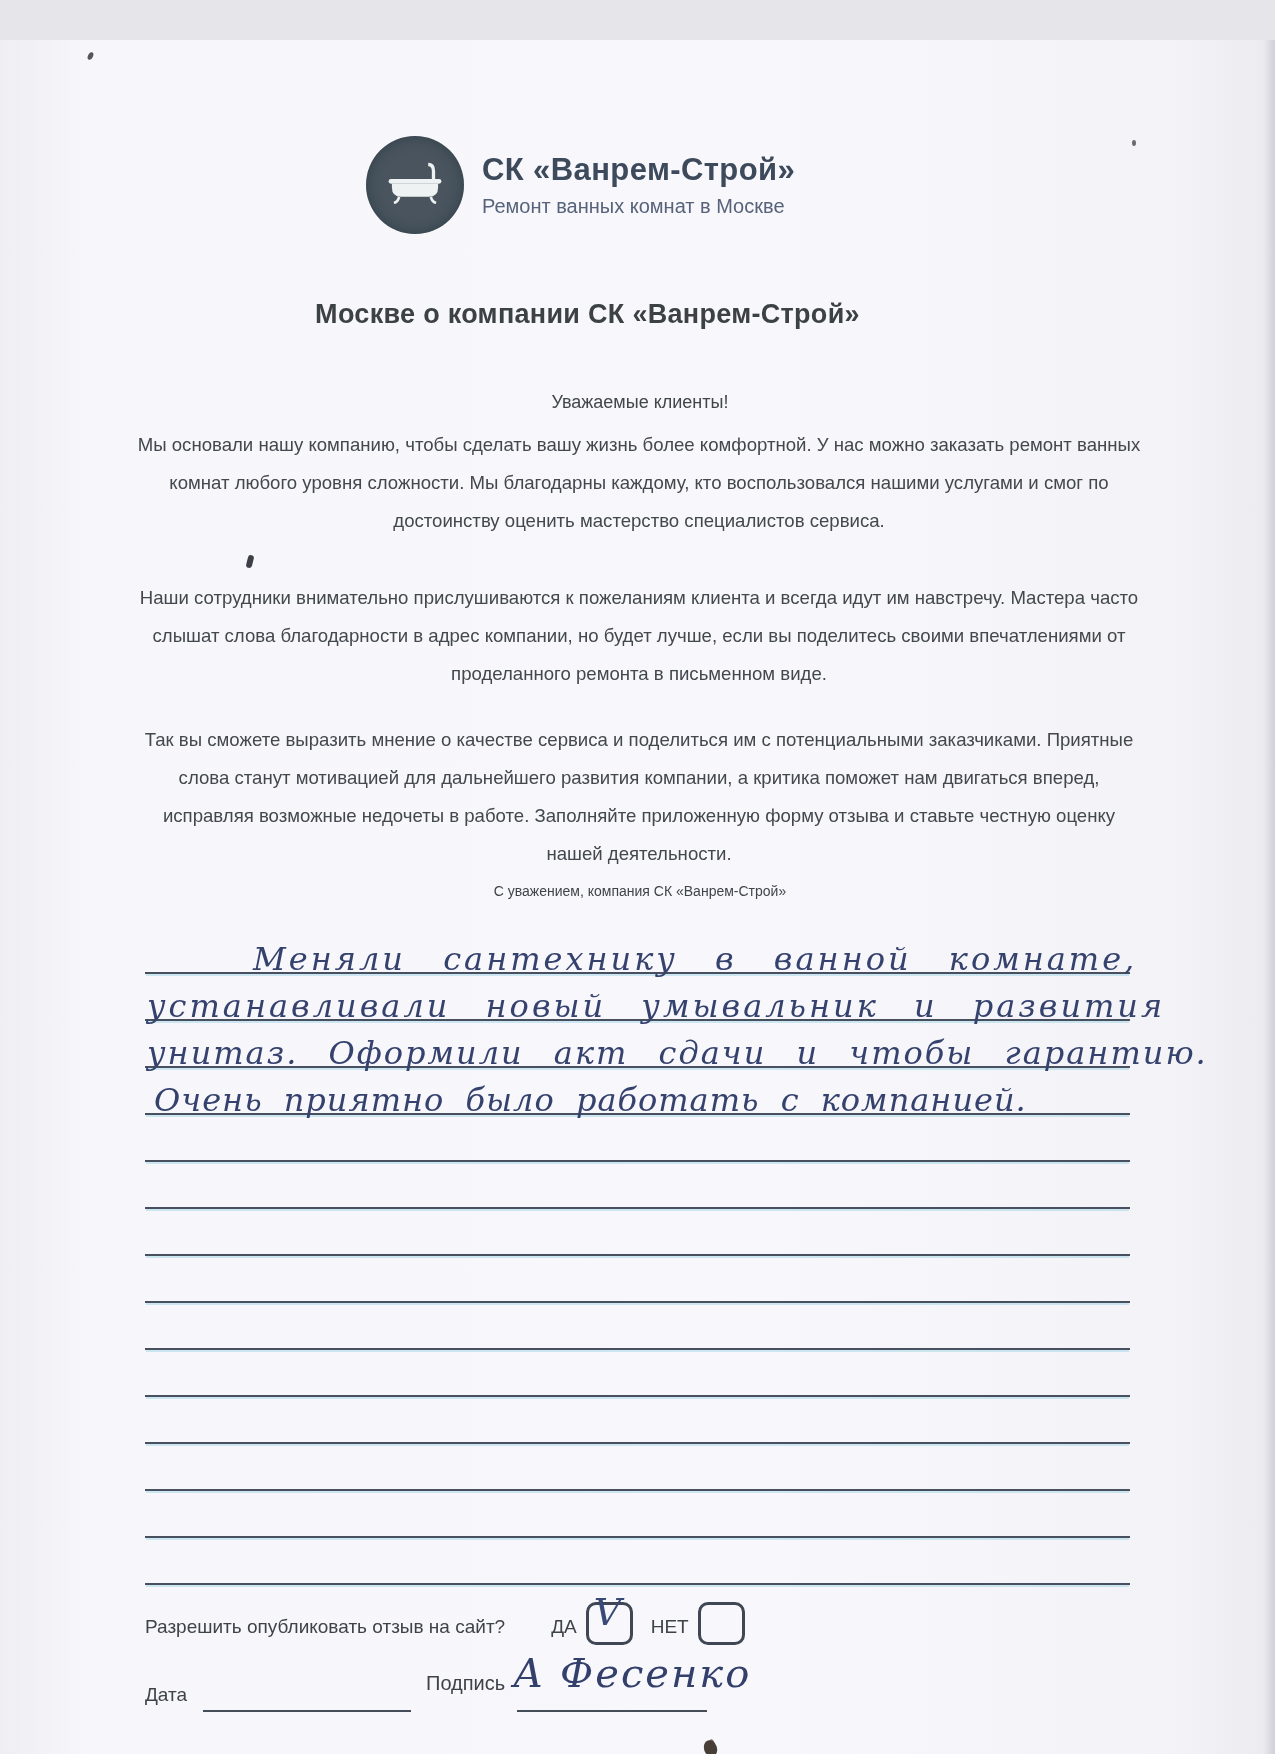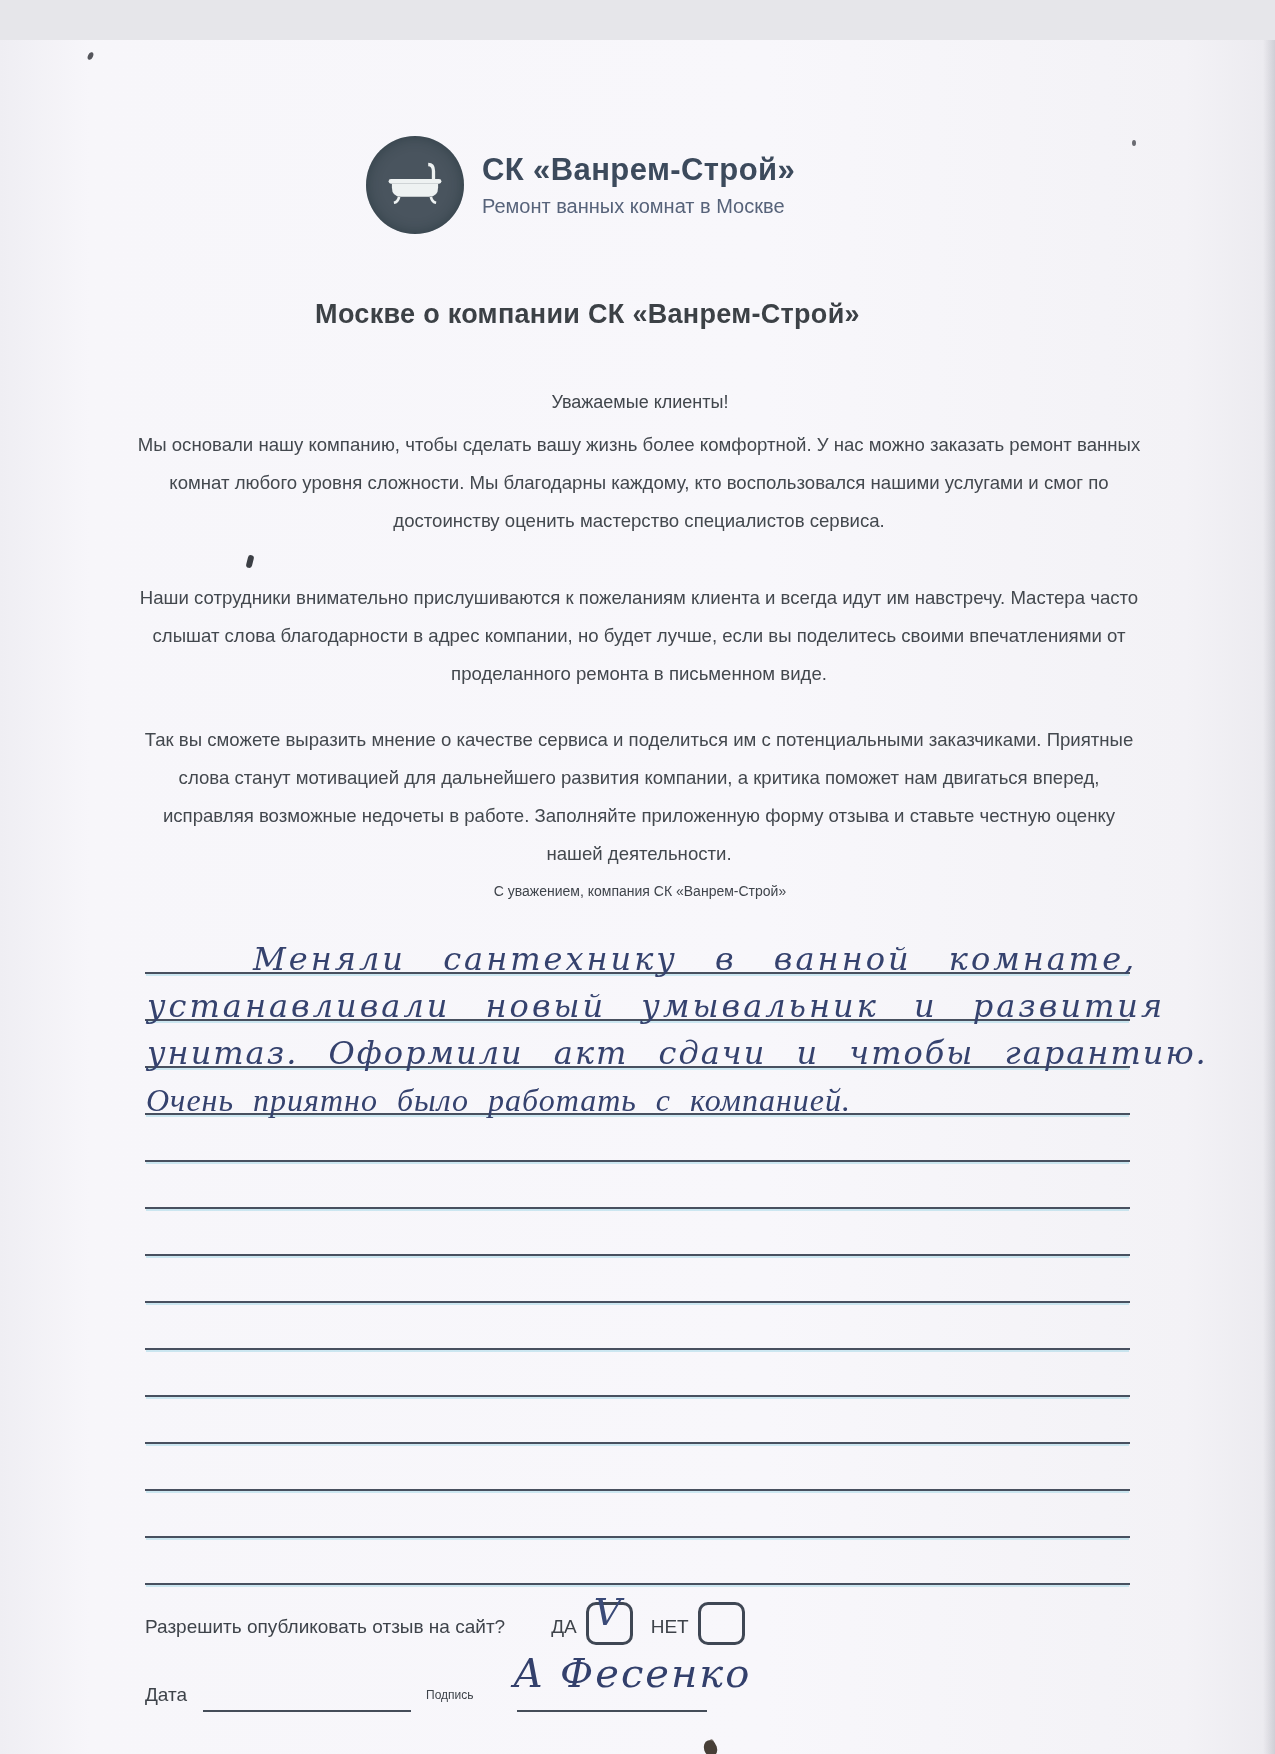--- a/index.html
+++ b/index.html
@@ -23,34 +23,34 @@
   
   .review { position:absolute; top:887px; left:145px; width:985px; }
   .review-line { height:45px; border-bottom:2px solid #48505f; position:relative;
                  box-shadow:0 3px 0 -1px rgba(90,190,215,.28); }
   .hw { position:absolute; bottom:-6px; white-space:nowrap;
         font-family:"DejaVu Serif", serif; font-style:italic;
         color:#35426e; font-size:32px; letter-spacing:2px; word-spacing:14px; }
   .hw-0 { left:108px; word-spacing:24px; letter-spacing:3px; }
   .hw-1 { left:2px;  word-spacing:22px; letter-spacing:3px; }
   .hw-2 { left:2px;  word-spacing:18px; letter-spacing:2px; }
-  .hw-3 { left:1px;    word-spacing:10px; letter-spacing:1px;font-family:Liberation Serif, serif; }
+  .hw-3 { left:9px;    word-spacing:10px; letter-spacing:1px; }
   
   .publish-row { position:absolute; top:1562px; left:145px; display:flex; align-items:flex-start; }
   .publish-label { font-size:19px; color:#3e434a; padding-top:14px; }
   .cb-label { font-size:19px; color:#3e434a; padding-top:14px; }
   .yes-label { margin-left:46px; }
   .no-label { margin-left:18px; }
   .checkbox { width:41px; height:37px; border:3px solid #3f4754; border-radius:10px; position:relative; margin-left:9px; background:transparent; }
   .check-v { position:absolute; top:-15px; left:5px; font-family:"DejaVu Serif",serif; font-style:italic; font-size:38px; color:#3a4a78; }
   
   .footer-row { position:absolute; top:1628px; left:145px; width:990px; height:70px; }
   .date-label { position:absolute; left:0; top:16px; font-size:19px; color:#3e434a; }
   .date-line { position:absolute; left:58px; top:42px; width:208px; border-bottom:2px solid #454d59; }
-  .sign-label { position:absolute; left:281px; top:20px; font-size:12px; color:#3e434a; }
+  .sign-label { position:absolute; left:281px; top:4px; font-size:20px; color:#3e434a; }
   .sign-line { position:absolute; left:372px; top:42px; width:190px; border-bottom:2px solid #454d59; }
   .signature { position:absolute; left:368px; top:-18px; font-family:"DejaVu Serif",serif; font-style:italic; font-size:40px; color:#33406c; letter-spacing:2px; }
   
   .artifact { position:absolute; pointer-events:none; }
   .speck-a { top:12px; left:88px; width:5px; height:8px; background:#55565c; border-radius:50%; transform:rotate(25deg); }
   .speck-b { top:100px; left:1132px; width:4px; height:6px; background:#6a6b72; border-radius:50%; }
   .speck-c { top:515px; left:247px; width:6px; height:13px; background:#3c3f45; border-radius:3px; transform:rotate(14deg); }
   .fly { top:1700px; left:704px; width:13px; height:17px; background:#473f37; border-radius:50%; box-shadow:3px -4px 0 -4px rgba(90,80,70,.8), -3px 3px 0 -5px rgba(70,60,50,.9); transform:rotate(-18deg); }
   .edge-right { top:0; right:0; width:12px; height:100%; background:linear-gradient(90deg, rgba(0,0,0,0), rgba(110,112,125,.22)); }
   .scan-bottom-line { bottom:3px; left:98px; width:1080px; height:3px; background:linear-gradient(90deg,#4053a8,#2c3c92 60%,#3a4aa0); opacity:.85; border-radius:2px; }

